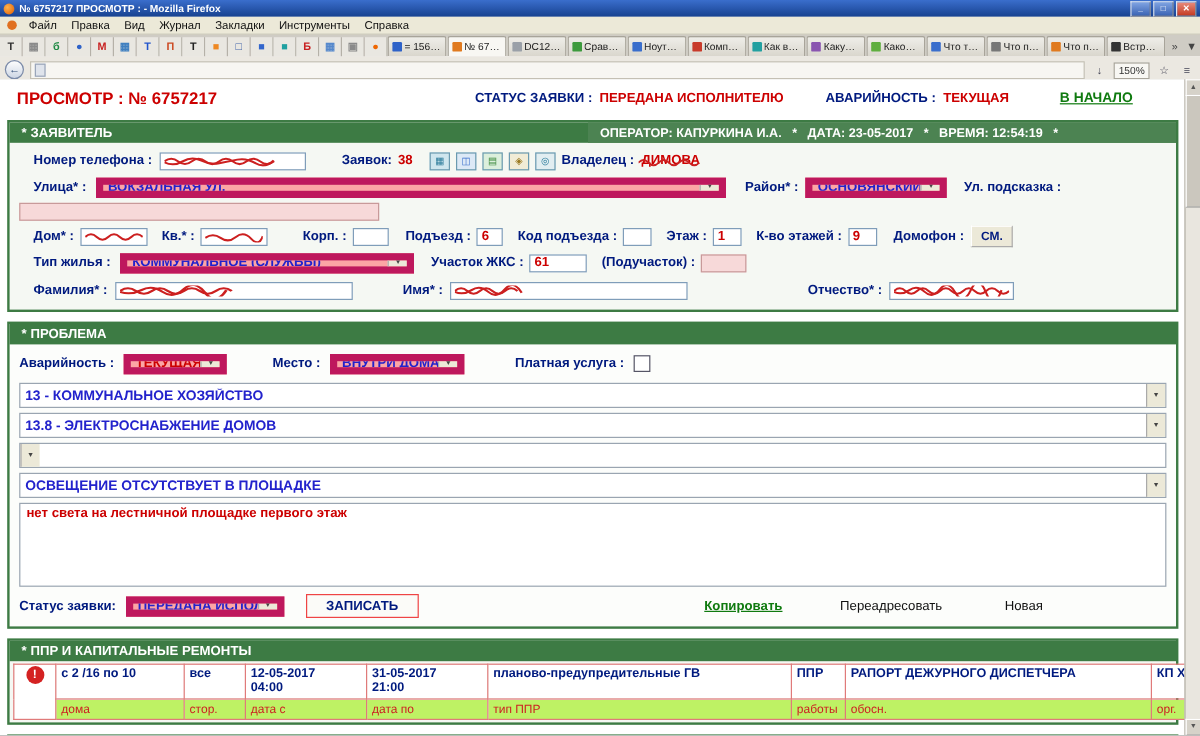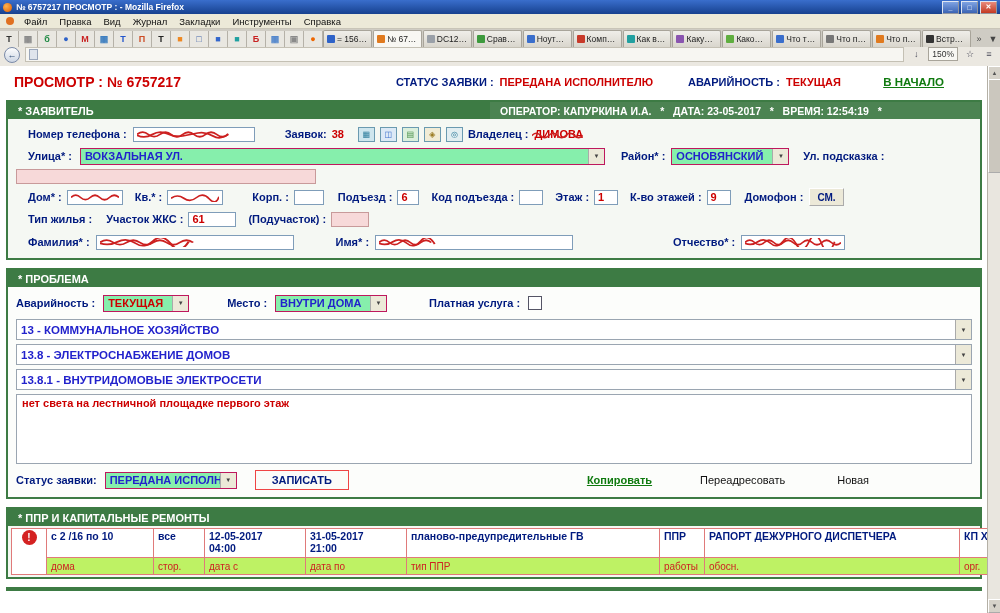--- a/index.html
+++ b/index.html
@@ -44,21 +44,21 @@
   .tabs-regular .tab:nth-child(1) .fav{background:#2e62c8;} .tabs-regular .tab:nth-child(2) .fav{background:#e07a1f;}
   .tabs-regular .tab:nth-child(3) .fav{background:#9aa0a8;} .tabs-regular .tab:nth-child(4) .fav{background:#3d9a3d;}
   .tabs-regular .tab:nth-child(5) .fav{background:#3a6ecc;} .tabs-regular .tab:nth-child(6) .fav{background:#c83a2a;}
   .tabs-regular .tab:nth-child(7) .fav{background:#22a0a0;} .tabs-regular .tab:nth-child(8) .fav{background:#8a55b0;}
   .tabs-regular .tab:nth-child(9) .fav{background:#5fae3f;} .tabs-regular .tab:nth-child(10) .fav{background:#3a6ecc;}
   .tabs-regular .tab:nth-child(11) .fav{background:#777;}   .tabs-regular .tab:nth-child(12) .fav{background:#e07a1f;}
   .tabs-regular .tab:nth-child(13) .fav{background:#333;}
   .tab-label{white-space:nowrap;overflow:hidden;text-overflow:ellipsis;}
   .tab-ctrl{width:14px;height:16px;display:flex;align-items:center;justify-content:center;font-size:9px;color:#444;}
 
-  .navbar{height:19px;background:#ebe8e1;border-bottom:1px solid #b4b0a6;display:flex;align-items:flex-start;
+  .navbar{height:19px;background:#ebe8e1;border-bottom:1px solid #b4b0a6;display:flex;align-items:flex-end;
           padding:0 4px;gap:5px;}
   .back-btn{width:14px;height:14px;border-radius:50%;border:1px solid #7a8aa8;background:linear-gradient(#fdfdfd,#cdd6e4);
             display:flex;align-items:center;justify-content:center;font-size:9px;color:#33507a;}
   .back-btn::after{content:"←";}
   .addressbar{flex:1;height:13px;background:#f7f6f2;border:1px solid #c4c0b4;display:flex;align-items:center;padding:0 3px;gap:3px;}
   .addr-ic{width:7px;height:9px;background:#dfe4ec;border:1px solid #9aa6ba;}
   .nav-ic{width:14px;height:14px;display:flex;align-items:center;justify-content:center;font-size:9px;color:#445;}
   .ic-down::after{content:"↓";} .ic-star::after{content:"☆";} .ic-menu::after{content:"≡";}
   .zoom-box{font-size:8.5px;border:1px solid #a8a49a;background:#f8f7f3;padding:0 3px;height:12px;display:flex;align-items:center;color:#333;}
 
@@ -86,21 +86,21 @@
             display:flex;align-items:center;}
   .sec-title{padding:0 10px;flex:1;}
   .operator{background:#4c8352;height:100%;display:flex;align-items:center;padding:0 10px;
             font-size:10.5px;white-space:pre;flex:0 0 auto;min-width:470px;}
   .sec-body{padding:4px 8px;}
 
   .frow{display:flex;align-items:center;height:22px;white-space:nowrap;}
   .input{display:inline-flex;align-items:center;height:15px;background:#fff;border:1px solid #7f9db9;
          padding:0 3px;box-sizing:border-box;overflow:hidden;}
   .input.pink{background:#f7d9d9;border-color:#c89a9a;}
-  .combo{display:inline-flex;align-items:center;height:17px;background:#86efac;border:1px solid #be185d;
+  .combo{display:inline-flex;align-items:center;height:17px;background:#fca5a5;border:6px solid #be185d;
          box-sizing:border-box;overflow:hidden;}
   .cval{flex:1;padding:0 4px;color:#2222cc;font-weight:bold;font-size:11px;overflow:hidden;white-space:nowrap;}
   .cval.red{color:#cc0000;}
   .cbtn{width:15px;height:100%;background:#ece9d8;border-left:1px solid #aaa;display:flex;
         align-items:center;justify-content:center;font-size:6px;color:#444;flex:0 0 auto;}
   .cbtn::after{content:"▼";}
   .scribble{height:9px;} .scribble path{stroke:#cc2020;stroke-width:2.2;fill:none;}
   .redtext{position:relative;display:inline-block;color:#cc0000;font-weight:bold;}
   .redtext .ov{position:absolute;left:-2px;right:-2px;top:3px;width:104%;}
   .mini-icon{width:15px;height:13px;border:1px solid #6a9ab0;display:inline-flex;align-items:center;
@@ -342,20 +342,24 @@
           <span class="lbl" style="margin-left:12px">К-во этажей :</span>
           <span class="input" style="width:24px;margin-left:5px">
               <span class="val">9</span>
             </span>
           <span class="lbl" style="margin-left:14px">Домофон :</span>
           <span class="bevel-btn" style="margin-left:6px">СМ.</span>
         </div>
 
         <div class="frow">
           <span class="lbl" style="margin-left:12px">Тип жилья :</span>
+          <span class="combo" style="width:245px;margin-left:8px">
+            <span class="cval">КОММУНАЛЬНОЕ (СЛУЖБЫ)</span>
+            <span class="cbtn"></span>
+          </span>
           <span class="lbl" style="margin-left:14px">Участок ЖКС :</span>
           <span class="input" style="width:48px;margin-left:5px">
               <span class="val">61</span>
             </span>
           <span class="lbl" style="margin-left:12px">(Подучасток) :</span>
           <span class="input pink" style="width:38px;margin-left:5px"></span>
         </div>
 
         <div class="frow" style="height:24px">
           <span class="lbl" style="margin-left:12px">Фамилия* :</span>
@@ -405,21 +409,24 @@
 
         <div class="cat-select">
           <span class="cval">13 - КОММУНАЛЬНОЕ ХОЗЯЙСТВО</span>
           <span class="cbtn"></span>
         </div>
         <div class="cat-select">
           <span class="cval">13.8 - ЭЛЕКТРОСНАБЖЕНИЕ ДОМОВ</span>
           <span class="cbtn"></span>
         </div>
         <div class="cat-select">
-          <span class="cval">13.8.1 - ВНУТРИДОМОВЫЕ ЭЛЕКТРОСЕТИ</span>
+          <span class="cbtn"></span>
+        </div>
+        <div class="cat-select">
+          <span class="cval">ОСВЕЩЕНИЕ ОТСУТСТВУЕТ В ПЛОЩАДКЕ</span>
           <span class="cbtn"></span>
         </div>
 
         <div class="desc-area">нет света на лестничной площадке первого этаж</div>
 
         <div class="frow" style="height:26px;margin-top:3px">
           <span class="lbl">Статус заявки:</span>
           <span class="combo" style="width:132px;margin-left:8px">
             <span class="cval">ПЕРЕДАНА ИСПОЛНИТ</span>
             <span class="cbtn"></span>

